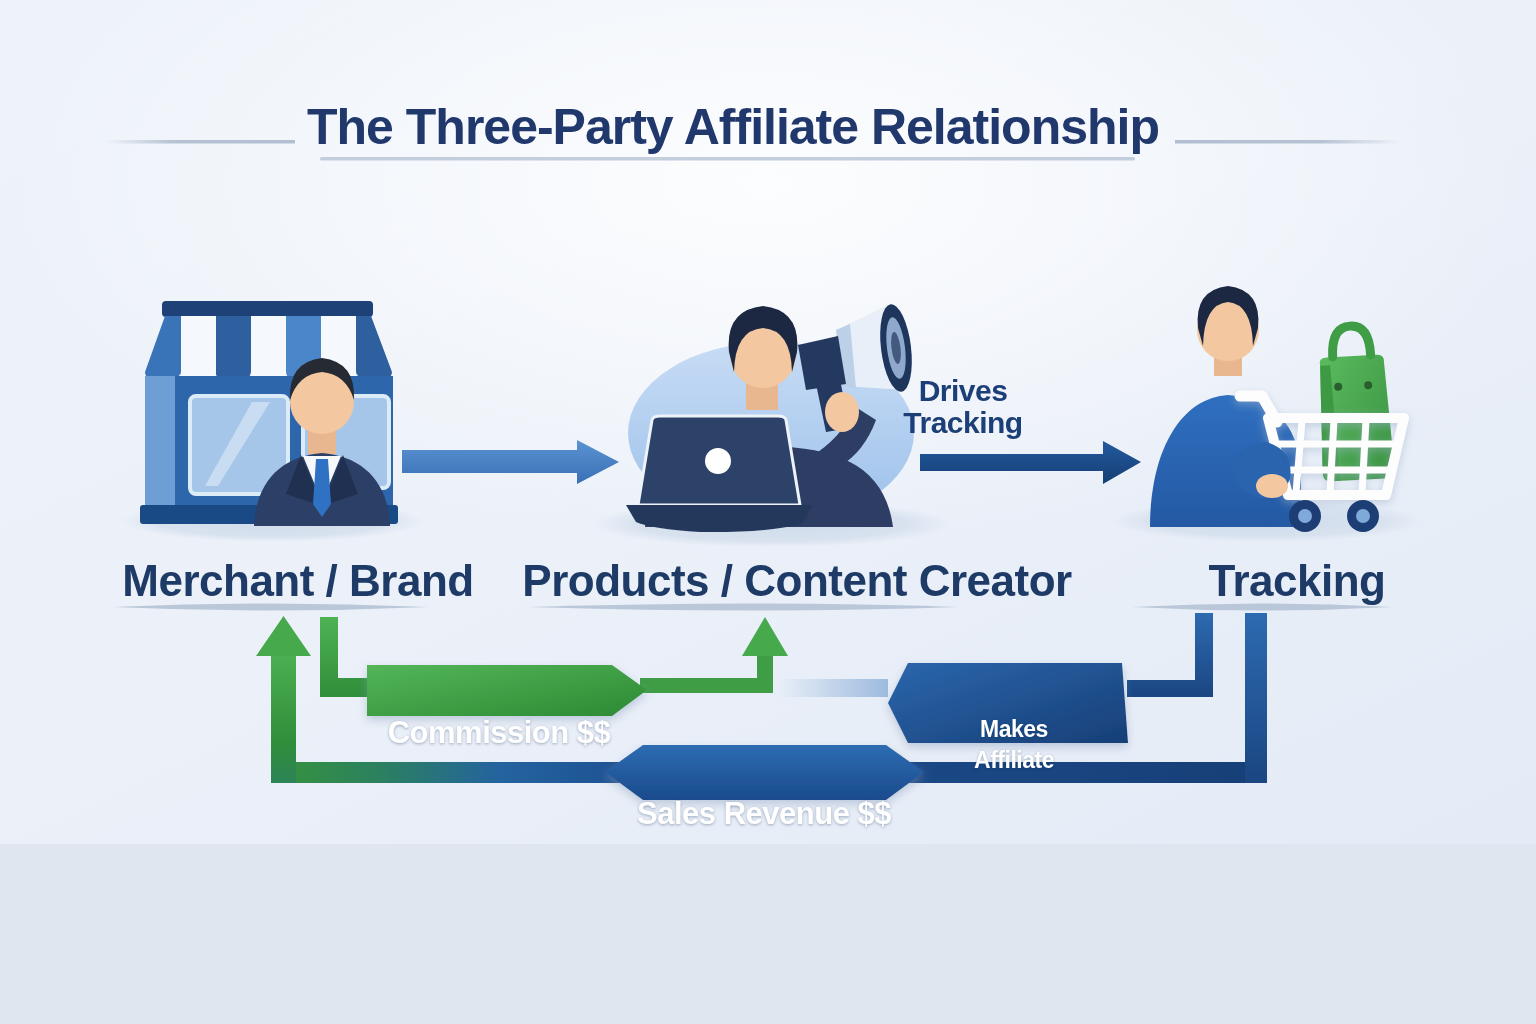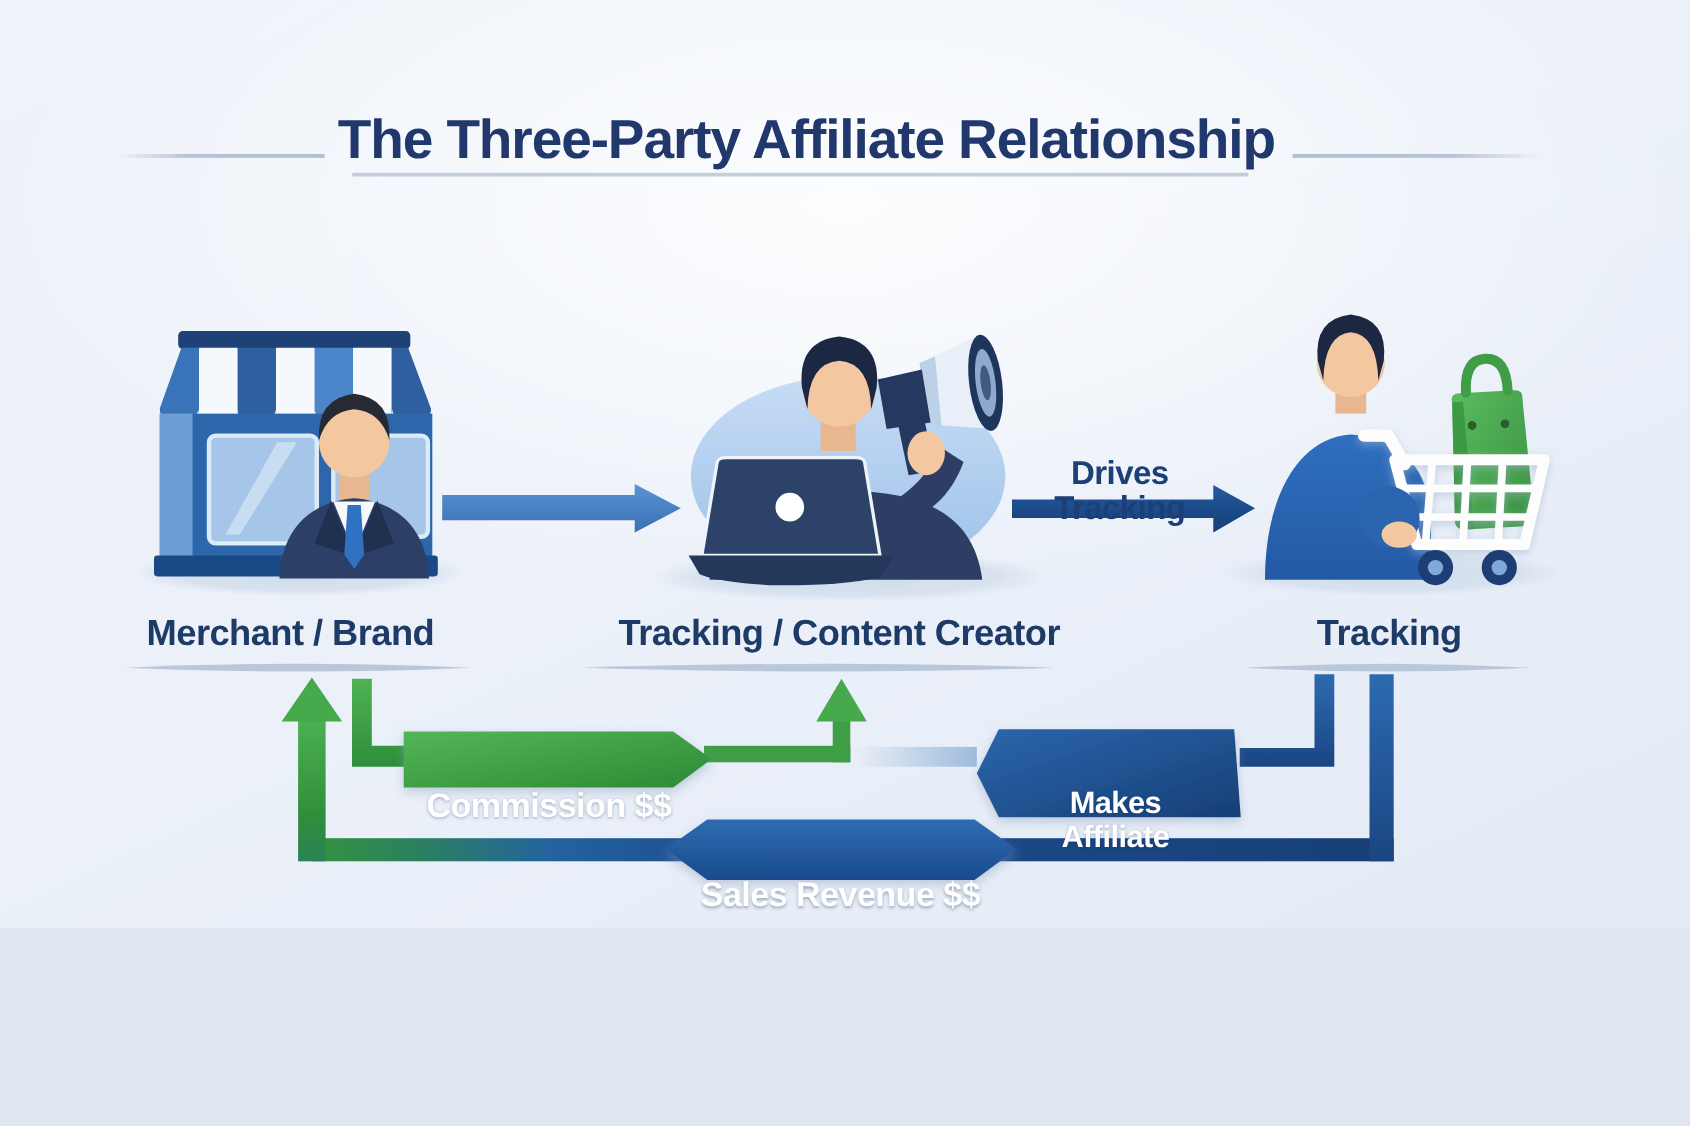--- a/index.html
+++ b/index.html
@@ -8,29 +8,29 @@
     font-family:"Liberation Sans", sans-serif;
     background:
       radial-gradient(ellipse 1100px 520px at 50% 22%, rgba(255,255,255,.85) 0%, rgba(255,255,255,0) 70%),
       linear-gradient(155deg,#eef3fa 0%,#ecf1f9 45%,#e4ebf6 100%);
   }
   svg{position:absolute;left:0;top:0;}
   .txt{position:absolute;transform:translateX(-50%);text-align:center;white-space:nowrap;}
   .title{
     font-size:50px;font-weight:bold;color:#21386d;letter-spacing:-1px;
   }
-  .entity-label{font-size:33px;font-weight:bold;color:#1d3b66;letter-spacing:-0.5px;}
+  .entity-label{font-size:44px;font-weight:bold;color:#1d3b66;letter-spacing:-0.5px;margin-left:34px;}
   .arrow-label{font-size:30px;font-weight:bold;color:#1d3f77;line-height:32px;letter-spacing:-0.5px;}
   .banner-label{
     color:#ffffff;font-weight:bold;letter-spacing:-0.5px;
     text-shadow:0 1px 3px rgba(10,40,80,.35);
     margin-top:42px;
   }
   .banner-single{font-size:31px;line-height:50px;height:50px;}
-  .banner-double{font-size:28px;line-height:31px;}
+  .banner-double{font-size:23px;line-height:31px;}
 </style>
 </head>
 <body>
 
 <div id="stage">
 
   <svg width="1536" height="1024" viewBox="0 0 1536 1024">
     <defs>
       <radialGradient id="gShadow" cx="50%" cy="50%" r="50%">
         <stop offset="0%" stop-color="#cfdceb"></stop>
@@ -252,27 +252,27 @@
       <polygon points="908,663 1122,663 1128,743 908,743 888,703" fill="url(#gBlueBanner)"></polygon>
     </g>
     <g filter="url(#bannerShadow)">
       <polygon points="605,772 643,745 886,745 924,772 886,800 643,800" fill="url(#gBlueHex)"></polygon>
     </g>
   </svg>
 
   <div class="txt title" style="left:733px;top:98px;">The Three-Party Affiliate Relationship</div>
 
 
-  <div class="txt arrow-label" style="left:1018px;top:375px;margin-top:40px;">
+  <div class="txt arrow-label" style="left:963px;top:375px;">
     <div>Drives</div>
     <div>Tracking</div>
   </div>
 
   <div class="txt entity-label" style="left:264px;top:556px;">Merchant / Brand</div>
-  <div class="txt entity-label" style="left:763px;top:556px;">Tracking / Content Creator</div>
+  <div class="txt entity-label" style="left:763px;top:556px;">Products / Content Creator</div>
   <div class="txt entity-label" style="left:1263px;top:556px;">Tracking</div>
 
   <div class="txt banner-label banner-single" style="left:499px;top:666px;">Commission $$</div>
 
   <div class="txt banner-label banner-double" style="left:1014px;top:672px;">
     <div>Makes</div>
     <div>Affiliate</div>
   </div>
 
   <div class="txt banner-label banner-single" style="left:764px;top:747px;">Sales Revenue $$</div>

